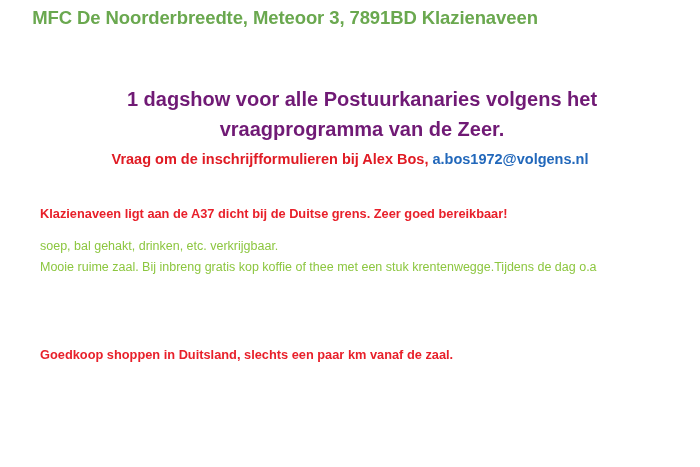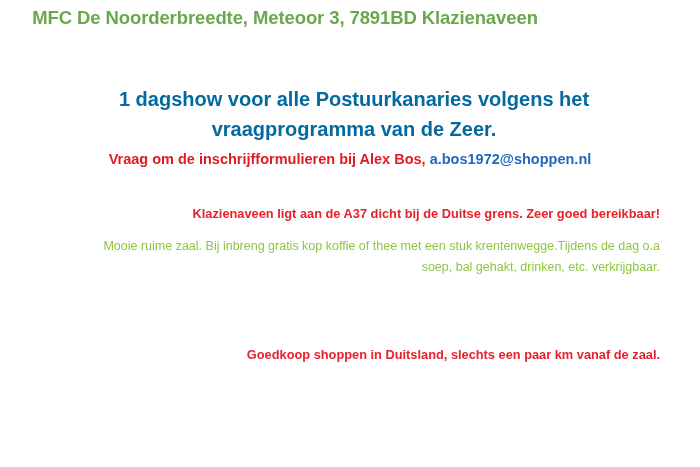--- a/index.html
+++ b/index.html
@@ -33,27 +33,27 @@
     font-size: 18.5px;
     font-weight: bold;
     color: #6aa84f;
     letter-spacing: -0.1px;
     white-space: nowrap;
   }
 
   
   .show-title {
     position: absolute;
-    left: 64px;
+    left: 72px;
     top: 84px;
     width: 580px;
     text-align: center;
     font-size: 20px;
     font-weight: bold;
-    color: #0369a1;
+    color: #701a75;
     line-height: 30px;
   }
   .show-title .line {
     display: block;
     white-space: nowrap;
   }
 
   
   .contact-line {
     position: absolute;
@@ -76,21 +76,20 @@
     position: absolute;
     left: 40px;
     top: 203px;
     width: 620px;
   }
 
   .para {
     font-size: 12.8px;
     line-height: 21px;
     margin: 0;
-    text-align: right;
   }
   .para.red-bold {
     color: #e8202a;
     font-weight: bold;
   }
   .para.green-light {
     color: #8cc63f;
     font-weight: normal;
     font-size: 12.5px;
     line-height: 21px;
@@ -109,31 +108,31 @@
 
   <div class="venue-heading">MFC De Noorderbreedte, Meteoor 3, 7891BD Klazienaveen</div>
 
   <div class="show-title">
     <span class="line">1 dagshow voor alle Postuurkanaries volgens het</span>
     <span class="line">vraagprogramma van de Zeer.</span>
   </div>
 
   <div class="contact-line">
     <span>Vraag om de inschrijfformulieren bij Alex Bos,</span>
-    <span class="email">a.bos1972@shoppen.nl</span>
+    <span class="email">a.bos1972@volgens.nl</span>
   </div>
 
   <div class="body-block">
 
     <p class="para red-bold">Klazienaveen ligt aan de A37 dicht bij de Duitse grens. Zeer goed bereikbaar!</p>
 
     <div class="spacer-line-small"></div>
 
+    <p class="para green-light">soep, bal gehakt, drinken, etc. verkrijgbaar.</p>
     <p class="para green-light">Mooie ruime zaal.     Bij inbreng gratis kop koffie of thee met een stuk krentenwegge.Tijdens de dag o.a</p>
-    <p class="para green-light">soep, bal gehakt, drinken, etc. verkrijgbaar.</p>
 
     <div class="spacer-line"></div>
     <div class="spacer-line"></div>
 
 
     <div class="spacer-line-small"></div>
 
 
     <div class="spacer-line-small"></div>
 

